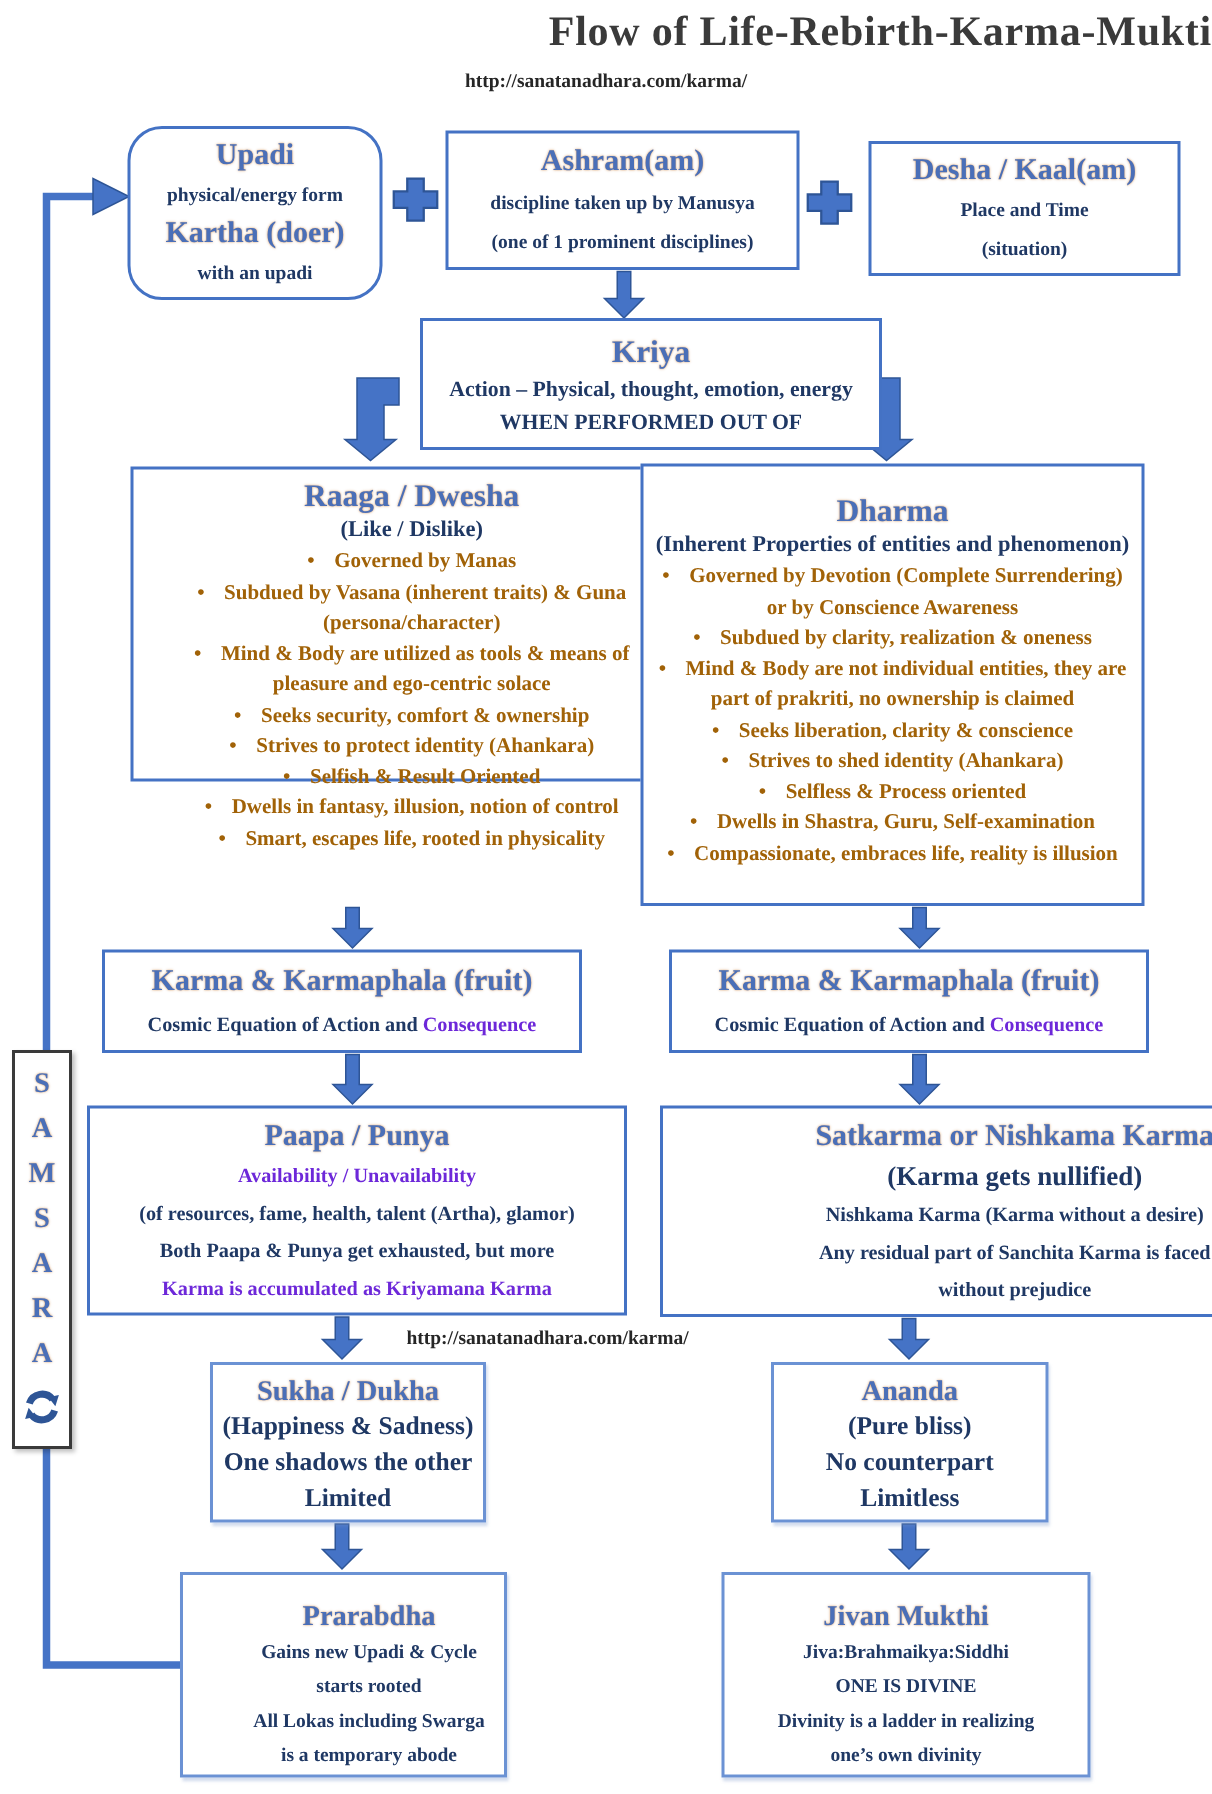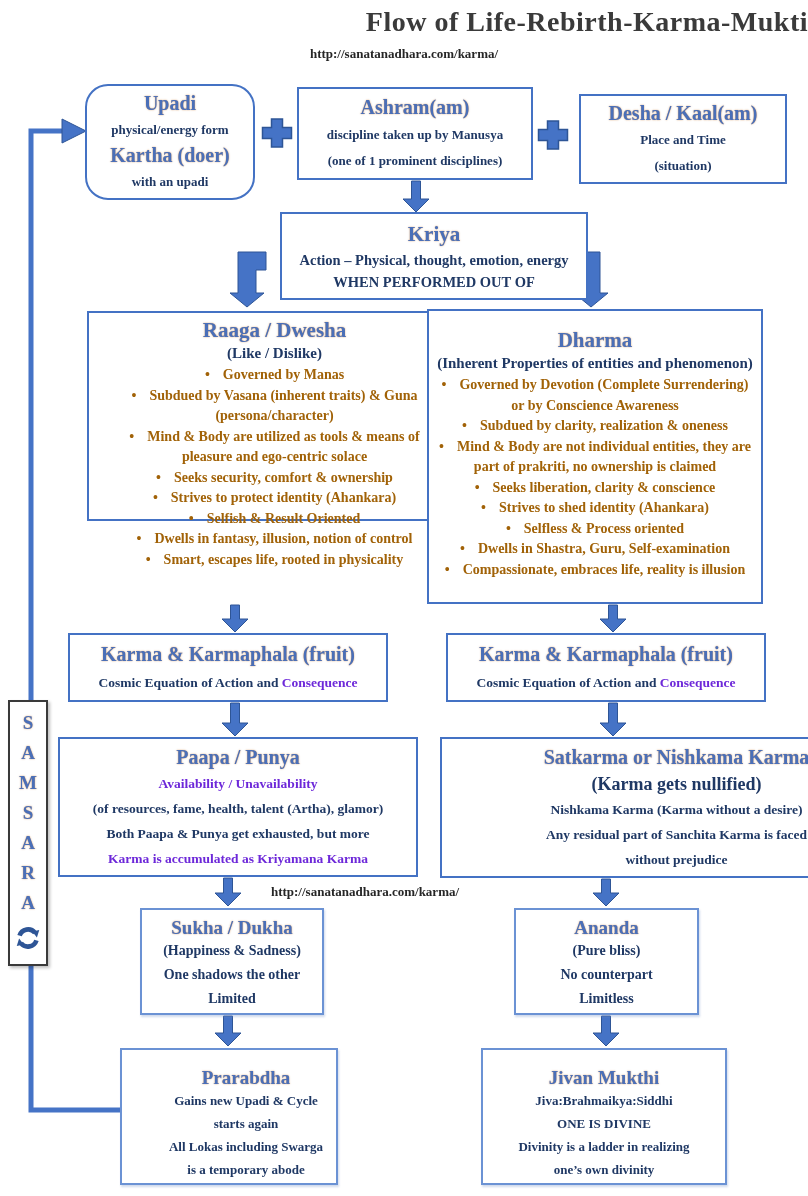--- a/index.html
+++ b/index.html
@@ -22,21 +22,21 @@
   .fbox.light{border-color:#6b92d4;box-shadow:1px 2px 2px rgba(120,150,200,.35);justify-content:flex-end;}
   .evenly{display:flex;flex-direction:column;justify-content:space-evenly;padding:2px 2px;}
   .h1{color:#4a6fb8;text-shadow:0 0 1.5px rgba(200,120,45,.85);}
   .t21{font-size:21px;line-height:26px;}
   .t20{font-size:20px;line-height:24px;}
   .t19{font-size:19px;line-height:23px;}
   .t18{font-size:18px;line-height:23px;}
   .t15{font-size:15px;line-height:21px;}
   .t135{font-size:13.5px;line-height:21px;}
   .t13{font-size:13px;line-height:23px;}
-  .t125{font-size:14px;line-height:24px;}
+  .t125{font-size:17px;line-height:24px;}
   .navy{color:#1f3864;}
   .mblue{color:#6d28d9;}
   .bullets{margin-top:1px;}
   .bline{font-size:14px;line-height:20.5px;color:#a16207;text-align:center;}
   .dot::before{content:"\2022";margin-right:13px;font-size:14px;}
   .samsara{
     position:absolute;left:8px;top:700px;width:40px;height:266px;
     background:#fff;border:2px solid #3a3a3a;box-sizing:border-box;
     display:flex;flex-direction:column;align-items:center;justify-content:space-evenly;
     box-shadow:2px 2px 3px rgba(0,0,0,.25);
@@ -168,21 +168,21 @@
   <div class="fbox light evenly" style="left:514px;top:908px;width:185px;height:107px;">
     <div class="h1 t19">Ananda</div>
     <div class="navy t125">(Pure bliss)</div>
     <div class="navy t125">No counterpart</div>
     <div class="navy t125">Limitless</div>
   </div>
 
   <div class="fbox light evenly" style="left:120px;top:1048px;width:218px;height:137px;padding-left:36px;">
     <div class="h1 t19">Prarabdha</div>
     <div class="navy t13">Gains new Upadi &amp; Cycle</div>
-    <div class="navy t13">starts again</div>
+    <div class="navy t13">starts rooted</div>
     <div class="navy t13">All Lokas including Swarga</div>
     <div class="navy t13">is a temporary abode</div>
   </div>
 
   <div class="fbox light evenly" style="left:481px;top:1048px;width:246px;height:137px;">
     <div class="h1 t19">Jivan Mukthi</div>
     <div class="navy t13">Jiva:Brahmaikya:Siddhi</div>
     <div class="navy t13">ONE IS DIVINE</div>
     <div class="navy t13">Divinity is a ladder in realizing</div>
     <div class="navy t13">one’s own divinity</div>

